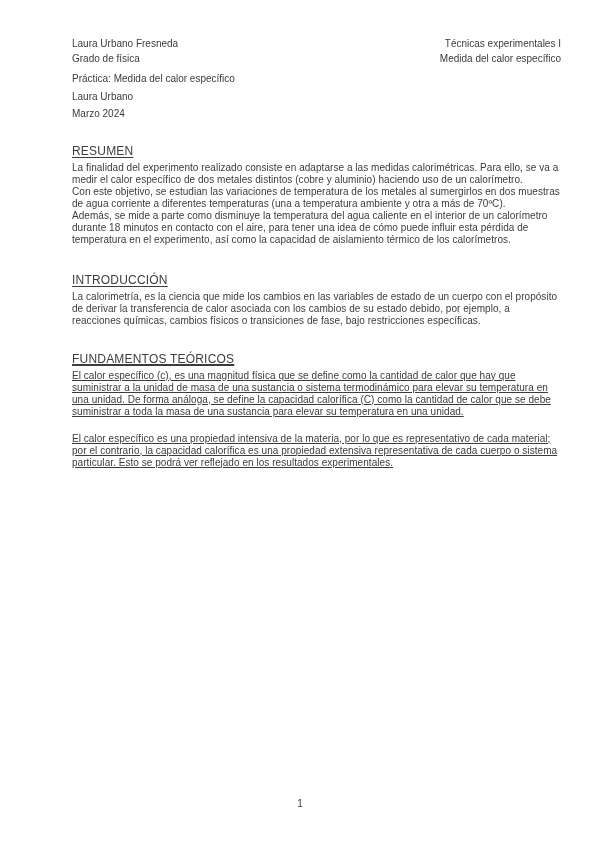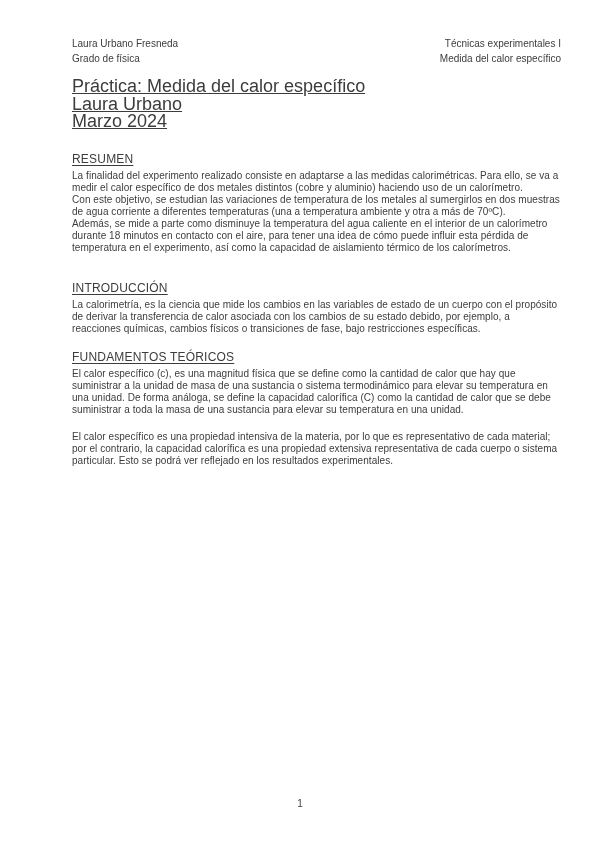--- a/index.html
+++ b/index.html
@@ -19,37 +19,36 @@
   }
   .header-row {
     display: flex;
     justify-content: space-between;
     font-size: 10px;
     line-height: 15px;
   }
   .header-left { text-align: left; }
   .header-right { text-align: right; }
   .title-block {
-    margin-top: 12px;
-    font-size: 18px;
+    margin-top: 4px;
+    font-size: 10px;
     line-height: 17.5px;
-    text-decoration: underline;
   }
   .section-heading {
     font-size: 12px;
     font-weight: 400;
     line-height: 15px;
     letter-spacing: 0.2px;
     text-decoration: underline;
     text-underline-offset: 2px;
     margin-bottom: 3px;
   }
   .section-resumen { margin-top: 21px; }
   .section-introduccion { margin-top: 27px; }
-  .section-fundamentos { margin-top: 15px; }
+  .section-fundamentos { margin-top: 25px; text-decoration: underline; }
   .para {
     font-size: 10px;
     line-height: 12px;
     letter-spacing: 0.05px;
   }
   .para-gap { margin-top: 15px; }
   .page-number {
     position: absolute;
     bottom: 38px; left: 0; right: 0;
     text-align: center;

